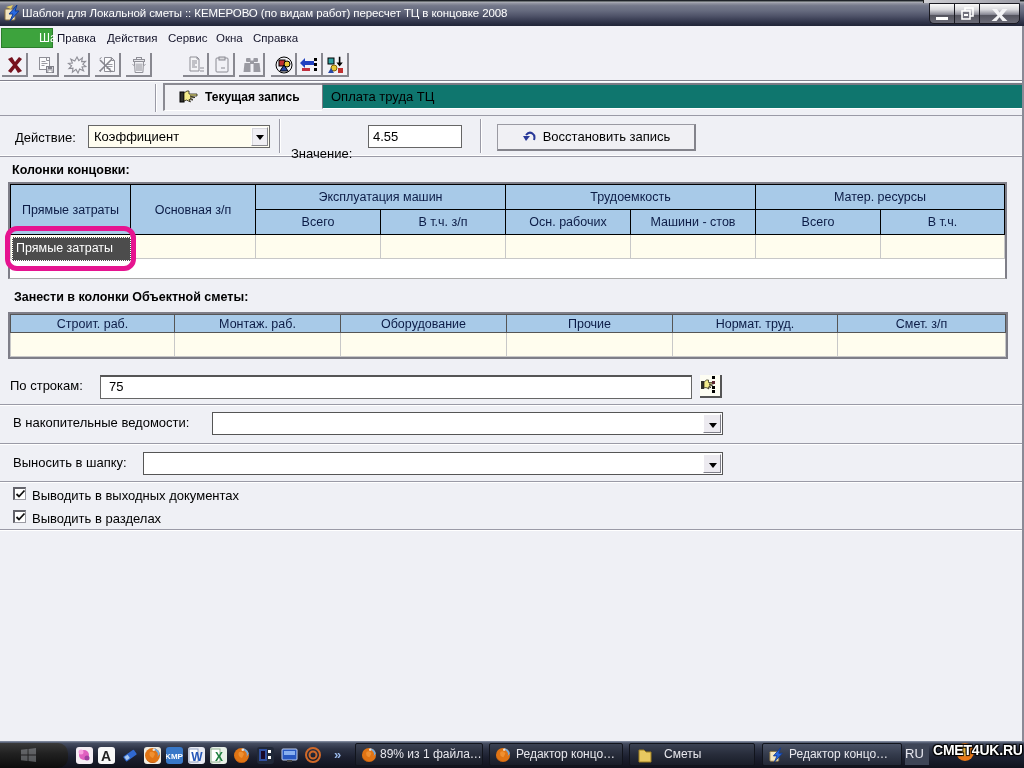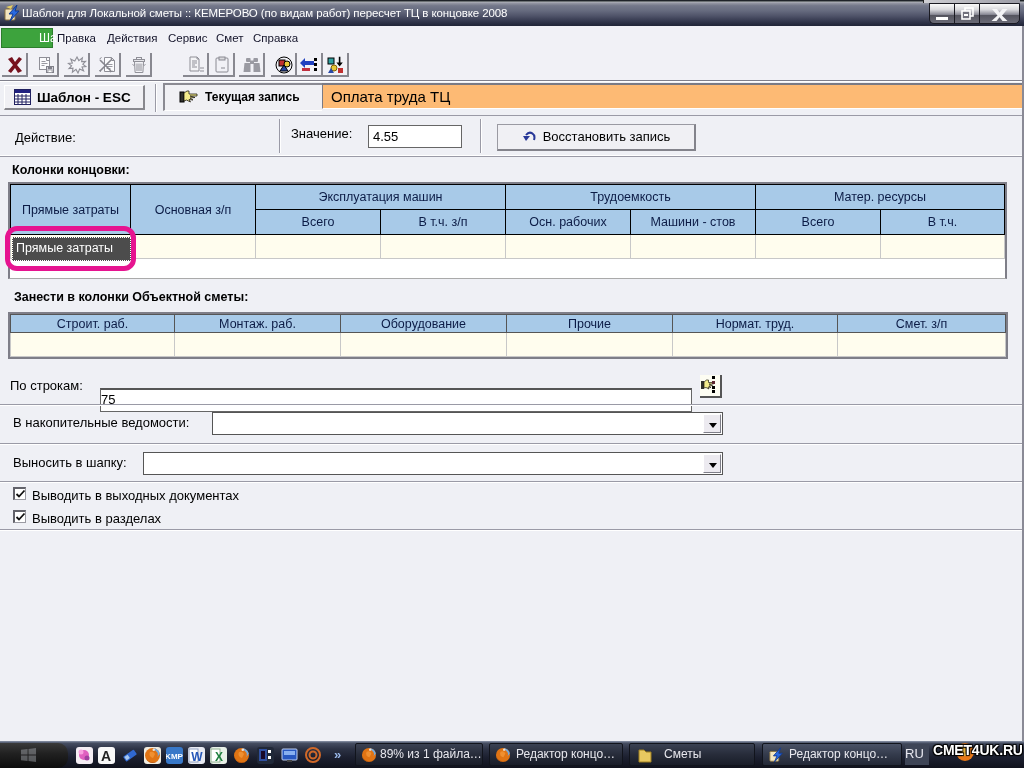--- a/index.html
+++ b/index.html
@@ -34,23 +34,23 @@
 
 
 #tabrow { left:0; top:81px; width:1024px; height:35px; background:#eff0f5; border-bottom:1px solid #9a9aa6; box-shadow:0 1px 0 #fff inset; }
 #btn-shablon { left:4px; top:4px; width:141px; height:25px; background:#f0f0f4;
   border-right:2px solid #88888e; border-bottom:2px solid #88888e; border-top:1px solid #fff; border-left:1px solid #fff; position:absolute;
   font-weight:bold; font-size:13.5px; color:#000; line-height:23px; }
 #sep-tab { left:155px; top:3px; width:2px; height:28px; border-left:1px solid #9a9aa6; border-right:1px solid #fff; position:absolute; }
 #btn-tek { left:163px; top:2px; width:159px; height:28px; background:#f0f0f4;
   border-top:2px solid #8a8a92; border-left:2px solid #8a8a92; border-bottom:1px solid #fff; position:absolute;
   font-weight:bold; font-size:12px; color:#000; line-height:24px; }
-#field-oplata { left:322px; top:2px; width:700px; height:26px; background:#fdba74;
+#field-oplata { left:322px; top:2px; width:700px; height:26px; background:#0f766e;
   border-top:2px solid #7a7a84; border-left:1px solid #7a7a84; border-bottom:1px solid #fff; position:absolute;
-  font-size:15px; color:#000; line-height:23px; padding-left:8px; }
+  font-size:13px; color:#000; line-height:23px; padding-left:8px; }
 
 
 #actionrow { left:0; top:117px; width:1024px; height:40px; background:#eff0f5; border-bottom:1px solid #9a9aa6; box-shadow:0 -1px 0 #fff inset; }
 .vsep { position:absolute; top:2px; width:2px; height:34px; border-left:1px solid #9a9aa6; border-right:1px solid #fff; }
 .lbl { position:absolute; font-size:13px; color:#000; }
 #combo-koef { left:88px; top:8px; width:182px; height:23px; background:#fffdf0; border:1px solid #666; position:absolute; font-size:13px; }
 .combo-arrow { position:absolute; right:1px; top:1px; width:17px; height:19px; background:#f0eff4;
   border:1px solid #fff; border-right-color:#88888e; border-bottom-color:#88888e; box-shadow:1px 1px 0 #d8d8dc inset; }
 .combo-arrow:after { content:""; position:absolute; left:4px; top:7px; border:4px solid transparent; border-top:5px solid #000; }
 #input-znach { left:368px; top:8px; width:94px; height:23px; background:#fff; border:1px solid #666; position:absolute; font-size:13px; padding:3px 0 0 4px; }
@@ -71,21 +71,21 @@
   border:1px dotted #fff; color:#fff; font-size:12.5px; line-height:20px; padding-left:3px; }
 #magenta { position:absolute; left:-5px; top:42px; width:131px; height:45px; border:5px solid #e61490; border-radius:12px; }
 
 #table2 { left:8px; top:312px; width:1000px; position:absolute; background:#fff; border:2px solid #7e7e88; }
 #table2 table { width:100%; }
 #table2 th { background:#a8cae8; color:#0c1c46; font-weight:normal; font-size:12.5px; border:1px solid #555; height:18px; }
 #table2 td { background:#fffdee; border:1px solid #c8c8c8; height:24px; }
 
 
 .hsep { position:absolute; left:0; width:1024px; height:2px; border-top:1px solid #9a9aa6; border-bottom:1px solid #fff; }
-#input-stroki { left:100px; top:388px; width:592px; height:24px; background:#fff; border:1px solid #666; border-top:2px solid #555; position:absolute; font-size:13px; padding:2px 0 0 0; }
+#input-stroki { left:100px; top:375px; width:592px; height:24px; background:#fff; border:1px solid #666; border-top:2px solid #555; position:absolute; font-size:13px; padding:2px 0 0 8px; }
 #btn-hand { left:700px; top:375px; width:22px; height:23px; background:#fdfdf2; position:absolute; border-right:2px solid #555; border-bottom:2px solid #555; }
 .combo2 { position:absolute; height:23px; background:#fff; border:1px solid #555; }
 .cmb-btn { position:absolute; right:1px; top:1px; width:18px; height:19px; background:#eceaf0;
   border:1px solid #fff; border-right-color:#7e7e88; border-bottom-color:#7e7e88; }
 .cmb-btn:after { content:""; position:absolute; left:5px; top:8px; border:4px solid transparent; border-top:5px solid #000; }
 .chk { position:absolute; width:13px; height:13px; background:#fff; border:1px solid #9a9aa2;
   border-top:2px solid #62626a; border-left:2px solid #62626a; }
 .chk svg { position:absolute; left:0px; top:0px; }
 
 
@@ -125,21 +125,21 @@
           <path d="M12 5 h5 l2.5 3.5 L22.5 5 h5 l-5.5 6.5 L27.5 17 h-5 l-3 -3.7 L16.5 17 h-5 l6 -5.5 Z" fill="#f4f4f6"></path>
         </svg></div>
   </div>
 </div>
 
 <div id="menubar" class="abs">
   <div id="mgreen" class="abs">Шаблон</div>
   <div class="mitem" style="left:57px">Правка</div>
   <div class="mitem" style="left:107px">Действия</div>
   <div class="mitem" style="left:168px">Сервис</div>
-  <div class="mitem" style="left:216px">Смет</div>
+  <div class="mitem" style="left:216px">Окна</div>
   <div class="mitem" style="left:253px">Справка</div>
 </div>
 
 <div id="toolbar" class="abs">
   <div class="tbtn" style="left:2px">
       <svg width="20" height="18" viewBox="0 0 20 18">
         <path d="M3 3 L7 1 L10 6 L14 1 L17 3 L12 9 L17 15 L13 17 L10 12 L6 17 L3 15 L8 9 Z" fill="#77121e"></path>
       </svg>
     </div>
   <div class="tbtn" style="left:33px">
@@ -232,44 +232,36 @@
         <rect x="2" y="2" width="6" height="6" fill="#30a0a0" stroke="#000"></rect>
         <path d="M13 1 v7 h-3 l4 5 4-5 h-3 v-7 Z" fill="#000" transform="scale(0.8) translate(3,0)"></path>
         <circle cx="8" cy="12" r="3" fill="#e8c838" stroke="#806000"></circle>
         <path d="M2 17 L5 12 L8 17 Z" fill="#2848a8"></path>
         <rect x="12" y="12" width="5" height="5" fill="#c03030"></rect>
       </svg>
     </div>
 </div>
 
 <div id="tabrow" class="abs">
-  <div id="btn-shablon"><svg style="vertical-align:-3px;margin:0 6px 0 9px" width="17" height="16" viewBox="0 0 17 16">
-        <rect x="0" y="0" width="17" height="16" fill="#fff" stroke="#202060" stroke-width="2"></rect>
-        <rect x="1" y="1" width="15" height="3" fill="#202080"></rect>
-        <g stroke="#202060">
-          <line x1="1" y1="7" x2="16" y2="7"></line>
-          <line x1="1" y1="10" x2="16" y2="10"></line>
-          <line x1="1" y1="13" x2="16" y2="13"></line>
-          <line x1="4" y1="5" x2="4" y2="16"></line>
-          <line x1="8" y1="5" x2="8" y2="16"></line>
-          <line x1="12" y1="5" x2="12" y2="16"></line>
-        </g>
-      </svg>Шаблон - ESC</div>
   <div id="sep-tab"></div>
   <div id="btn-tek"><svg style="vertical-align:-3px;margin:0 7px 0 14px" width="19" height="15" viewBox="0 0 19 15">
         <rect x="1" y="3" width="4" height="10" fill="#30302c" stroke="#000"></rect>
         <path d="M5 4 l3 -2 2 0 0 3 8 0 0 2 -7 0 5 1.5 -5 0.5 3 2 -4 -0.5 1.5 2.5 -4 -2 -2.5 1 Z" fill="#f4ec8c" stroke="#201c10" stroke-width="0.8"></path>
       </svg>Текущая запись</div>
   <div id="field-oplata">Оплата труда ТЦ</div>
 </div>
 
 <div id="actionrow" class="abs">
   <div class="lbl" style="left:15px;top:13px">Действие:</div>
+  <div id="combo-koef">
+      <span style="position:absolute;left:5px;top:3px">Коэффициент</span>
+      <div class="combo-arrow"></div>
+    </div>
   <div class="vsep" style="left:279px"></div>
-  <div class="lbl" style="left:291px;top:9px">Значение:</div>
+  <div class="lbl" style="left:291px;top:29px">Значение:</div>
   <div id="input-znach">4.55</div>
   <div class="vsep" style="left:480px"></div>
   <div id="btn-restore"><svg style="vertical-align:-2px;margin-right:6px" width="15" height="13" viewBox="0 0 15 13">
         <path d="M4 5 C8 0 14 4 12 10" fill="none" stroke="#283898" stroke-width="2"></path>
         <path d="M1 6 L8 6 L4 11 Z" fill="#283898"></path>
       </svg>Восстановить запись</div>
 </div>
 
 <div class="seclbl" style="left:12px;top:163px">Колонки концовки:</div>
 

